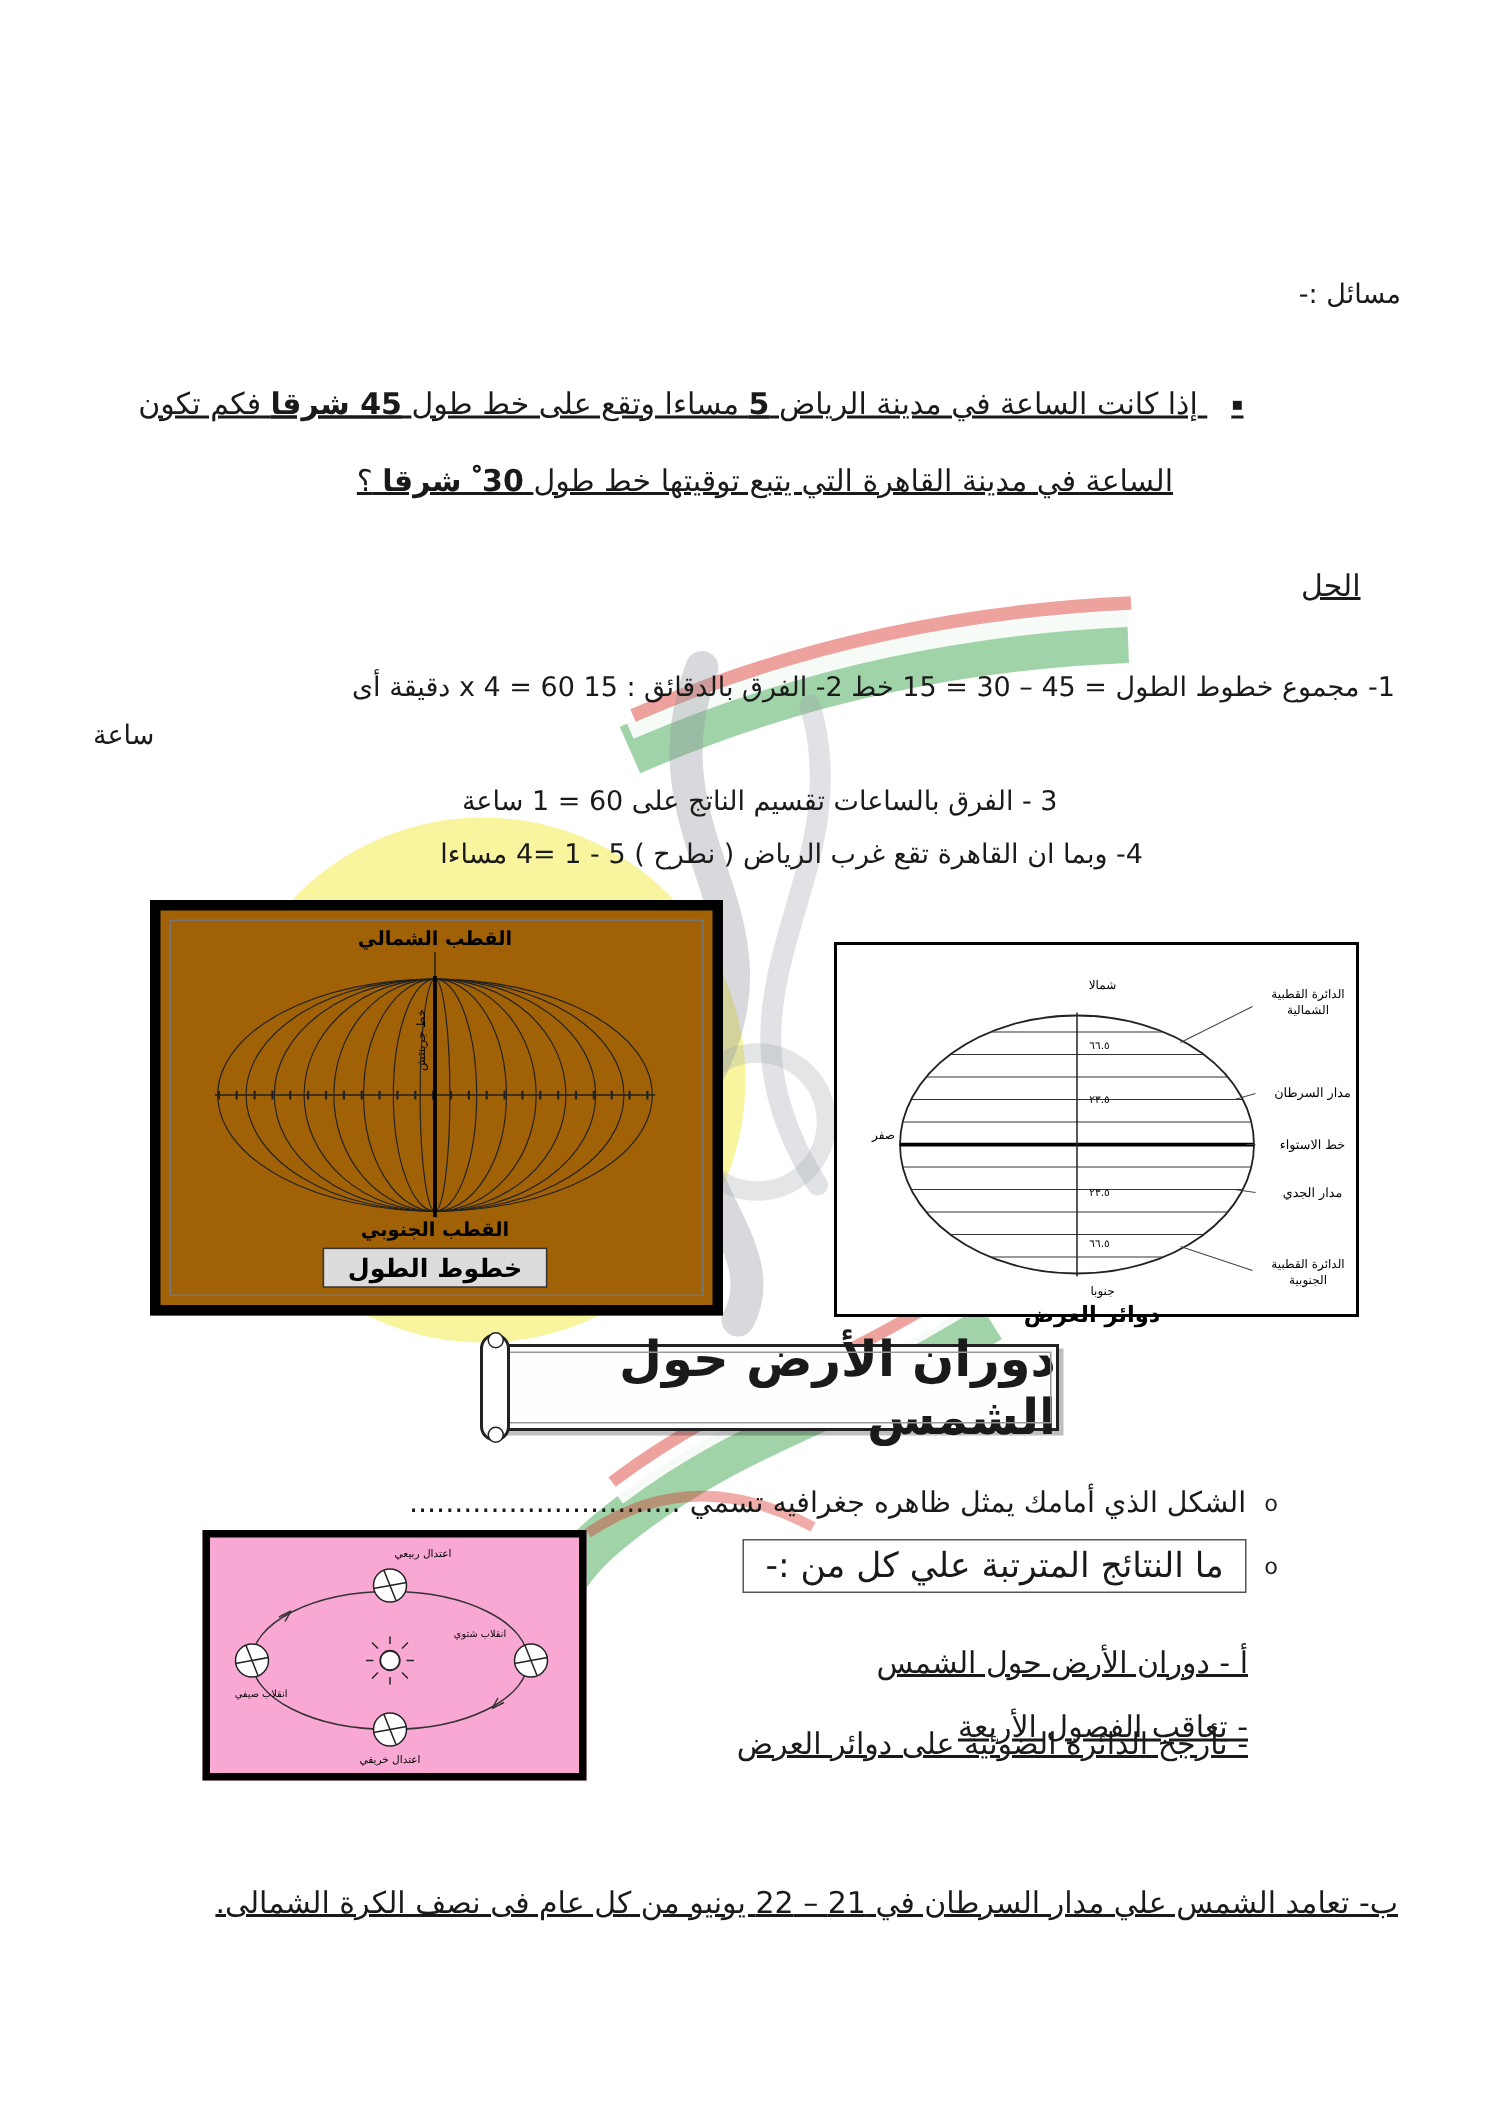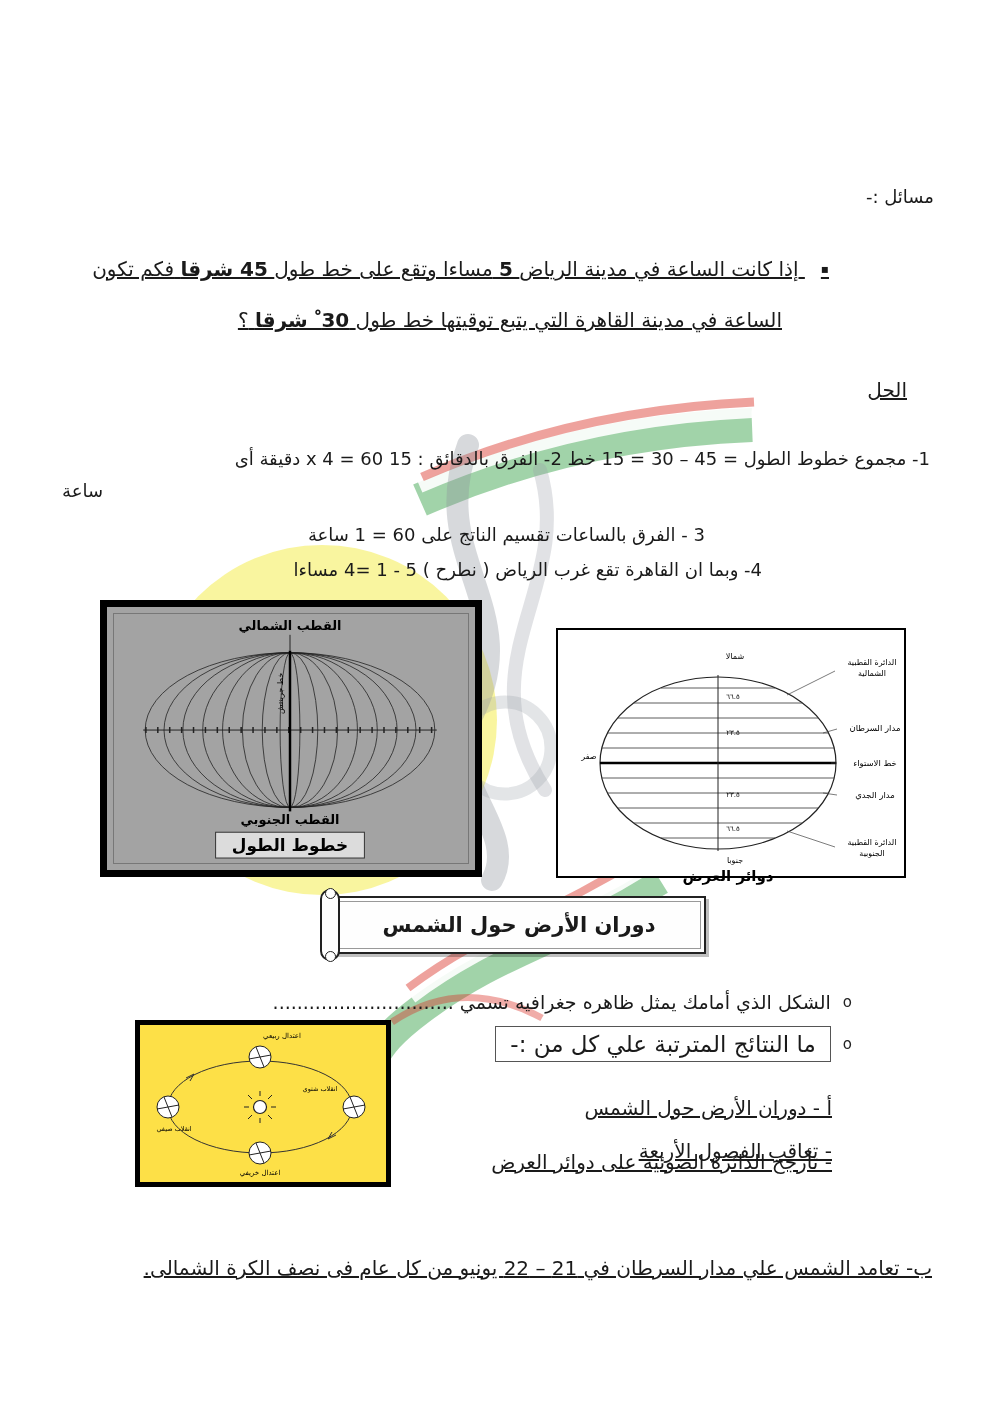--- a/index.html
+++ b/index.html
@@ -18,53 +18,53 @@
   .txt19 { font-size: 18px; }
   .txt20 { font-size: 20px; text-decoration: underline; }
   .bu { font-weight: bold; text-decoration: underline; }
   .bullet { font-size: 12px; margin-inline-end: 16px; vertical-align: 3px; }
   .o-marker { font-size: 15px; color: #222; }
   .oline { display: flex; align-items: center; gap: 12px; direction: rtl; }
   .q2box { border: 1px solid #555; padding: 4px 14px; font-size: 23px; background: rgba(255,255,255,0.85); }
 
   .figbox-thick {
     border: 7px solid #000;
-    background: #a3a3a3;
+    background: #a16207;
     padding: 6px;
   }
   .figbox-inner { width: 100%; height: 100%; border: 1px solid #777; }
   .figbox-thin {
     border: 2px solid #000;
     background: #fff;
     padding: 15px;
   }
   .figbox-orbit {
     border: 5px solid #000;
-    background: #fde047;
+    background: #f9a8d4;
     padding: 2px;
   }
 
   .banner { position: absolute; left: 320px; top: 893px; width: 386px; height: 64px; }
   .banner-roll {
     position: absolute; left: 0; top: -4px; width: 20px; height: 72px;
     border: 2px solid #222; border-radius: 10px; background: #fff; z-index: 2;
   }
   .banner-roll::before, .banner-roll::after {
     content: ""; position: absolute; left: 3px; width: 9px; height: 9px;
     border: 1.5px solid #222; border-radius: 50%; background: #fff;
   }
   .banner-roll::before { top: -3px; }
   .banner-roll::after { bottom: -3px; }
   .banner-plate {
     position: absolute; left: 12px; right: 0; top: 3px; bottom: 3px;
     border: 2px solid #222; background: #fefefe;
     box-shadow: 3px 3px 0 rgba(0,0,0,0.25);
     outline: 1px solid #999; outline-offset: -6px;
     display: flex; align-items: center; justify-content: center;
-    font-weight: bold; font-size: 21px; direction: rtl; z-index: 1;
+    font-weight: bold; font-size: 33px; direction: rtl; z-index: 1;
   }
 </style>
 </head>
 <body>
 
 <svg class="abs" style="left:0; top:0;" width="992" height="1403" viewBox="0 0 992 1403" aria-hidden="true">
   <g>
     <circle cx="322" cy="720" r="175" fill="#f4ec3f" opacity="0.5"></circle>
     <path d="M420,500 Q575,432 752,425" stroke="#2f9e41" stroke-width="34" fill="none" opacity="0.45"></path>
     <path d="M420,487 Q575,420 752,412" stroke="#ffffff" stroke-width="12" fill="none" opacity="0.9"></path>

